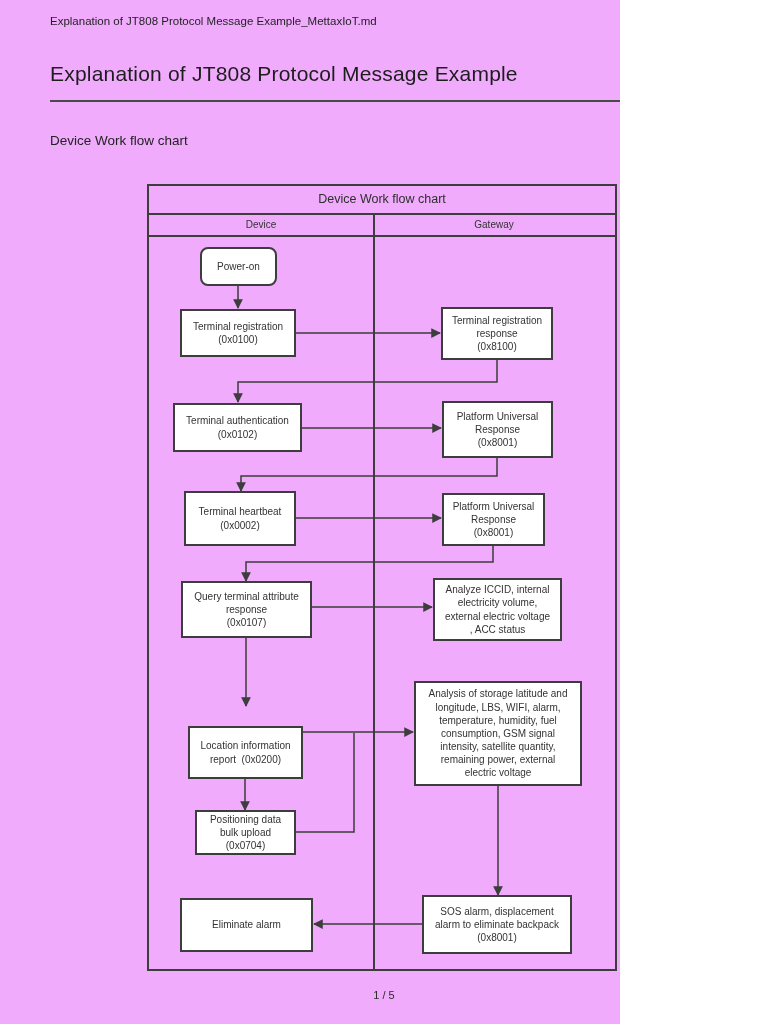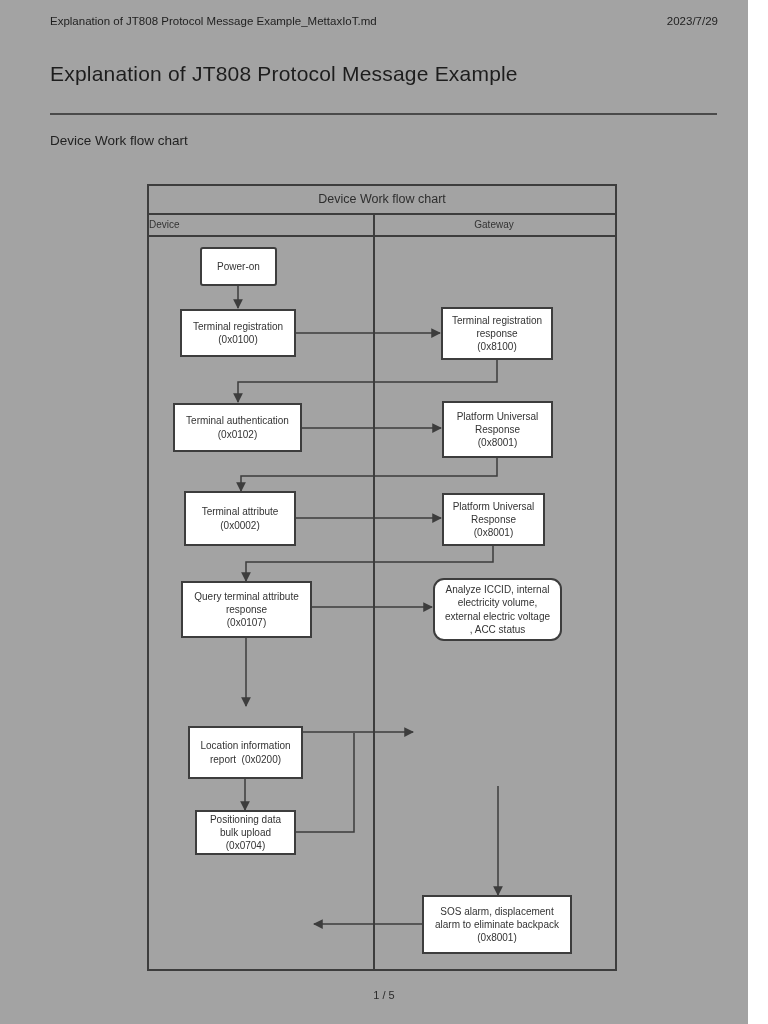--- a/index.html
+++ b/index.html
@@ -4,23 +4,23 @@
 <style>
   html, body {
     margin: 0;
     padding: 0;
     background: #ffffff;
     font-family: "Liberation Sans", "DejaVu Sans", sans-serif;
     color: #2b2b2b;
   }
   .page {
     position: relative;
-    width: 748px;
+    width: 620px;
     height: 1024px;
-    background: #a3a3a3;
+    background: #f0abfc;
     overflow: hidden;
   }
   .page-header {
     position: absolute;
     top: 15px;
     left: 50px;
     width: 668px;
     display: flex;
     justify-content: space-between;
     font-size: 11.5px;
@@ -28,21 +28,21 @@
   }
   .doc-title {
     position: absolute;
     top: 62px;
     left: 50px;
     width: 667px;
     margin: 0;
     font-size: 21px;
     font-weight: 400;
     color: #1d1d1d;
-    padding-bottom: 27px;
+    padding-bottom: 14px;
     border-bottom: 2px solid #4a4a4a;
     letter-spacing: 0.2px;
   }
   .section-heading {
     position: absolute;
     top: 133px;
     left: 50px;
     font-size: 13.5px;
     font-weight: 400;
     color: #222222;
@@ -64,21 +64,21 @@
     color: #2e2e2e;
     border-bottom: 2px solid #3d3d3d;
   }
   .chart-headers {
     display: flex;
     height: 20px;
     border-bottom: 2px solid #3d3d3d;
     font-size: 10px;
     color: #333333;
   }
-  .col-device-hdr { width: 224px; text-align: left; line-height: 20px; }
+  .col-device-hdr { width: 224px; text-align: center; line-height: 20px; }
   .col-gateway-hdr { flex: 1; text-align: center; line-height: 20px; border-radius: 9px; }
   .column-divider {
     position: absolute;
     left: 224px;
     top: 29px;
     bottom: 0;
     width: 2px;
     background: #3d3d3d;
   }
   .connectors {
@@ -94,35 +94,35 @@
     display: flex;
     align-items: center;
     justify-content: center;
     text-align: center;
     font-size: 10px;
     line-height: 1.32;
     color: #333333;
     white-space: pre-wrap;
     padding: 2px;
   }
-  .node.rounded { border-radius: 3px; }
+  .node.rounded { border-radius: 8px; }
   
   .n-power       { left: 51px;  top: 61px;  width: 77px;  height: 39px; }
   .n-reg         { left: 31px;  top: 123px; width: 116px; height: 48px; }
   .n-auth        { left: 24px;  top: 217px; width: 129px; height: 49px; }
   .n-heartbeat   { left: 35px;  top: 305px; width: 112px; height: 55px; }
   .n-query       { left: 32px;  top: 395px; width: 131px; height: 57px; }
   .n-location    { left: 39px;  top: 540px; width: 115px; height: 53px; }
   .n-positioning { left: 46px;  top: 624px; width: 101px; height: 45px; }
   .n-eliminate   { left: 31px;  top: 712px; width: 133px; height: 54px; }
   
   .n-regresp     { left: 292px; top: 121px; width: 112px; height: 53px; }
   .n-pur1        { left: 293px; top: 215px; width: 111px; height: 57px; }
   .n-pur2        { left: 293px; top: 307px; width: 103px; height: 53px; }
-  .n-analyze     { left: 284px; top: 392px; width: 129px; height: 63px; border-radius: 11px; }
+  .n-analyze     { left: 284px; top: 392px; width: 129px; height: 63px; }
   .n-analysis    { left: 265px; top: 495px; width: 168px; height: 105px; }
   .n-sos         { left: 273px; top: 709px; width: 150px; height: 59px; }
   .page-number {
     position: absolute;
     top: 989px;
     left: 0;
     width: 768px;
     text-align: center;
     font-size: 11px;
     color: #2b2b2b;
@@ -181,38 +181,46 @@
     <div class="node n-reg">Terminal registration
 (0x0100)</div>
     <div class="node n-regresp">Terminal registration
 response
 (0x8100)</div>
     <div class="node n-auth">Terminal authentication
 (0x0102)</div>
     <div class="node n-pur1">Platform Universal
 Response
 (0x8001)</div>
-    <div class="node n-heartbeat">Terminal attribute
+    <div class="node n-heartbeat">Terminal heartbeat
 (0x0002)</div>
     <div class="node n-pur2">Platform Universal
 Response
 (0x8001)</div>
     <div class="node n-query">Query terminal attribute
 response
 (0x0107)</div>
     <div class="node n-analyze">Analyze ICCID, internal
 electricity volume,
 external electric voltage
 , ACC status</div>
     <div class="node n-location">Location information
 report  (0x0200)</div>
+    <div class="node n-analysis">Analysis of storage latitude and
+longitude, LBS, WIFI, alarm,
+temperature, humidity, fuel
+consumption, GSM signal
+intensity, satellite quantity,
+remaining power, external
+electric voltage</div>
     <div class="node n-positioning">Positioning data
 bulk upload
 (0x0704)</div>
     <div class="node n-sos">SOS alarm, displacement
 alarm to eliminate backpack
 (0x8001)</div>
+    <div class="node n-eliminate">Eliminate alarm</div>
 
   </div>
 
   <div class="page-number">1 / 5</div>
 
 </div>
 
 </body></html>

